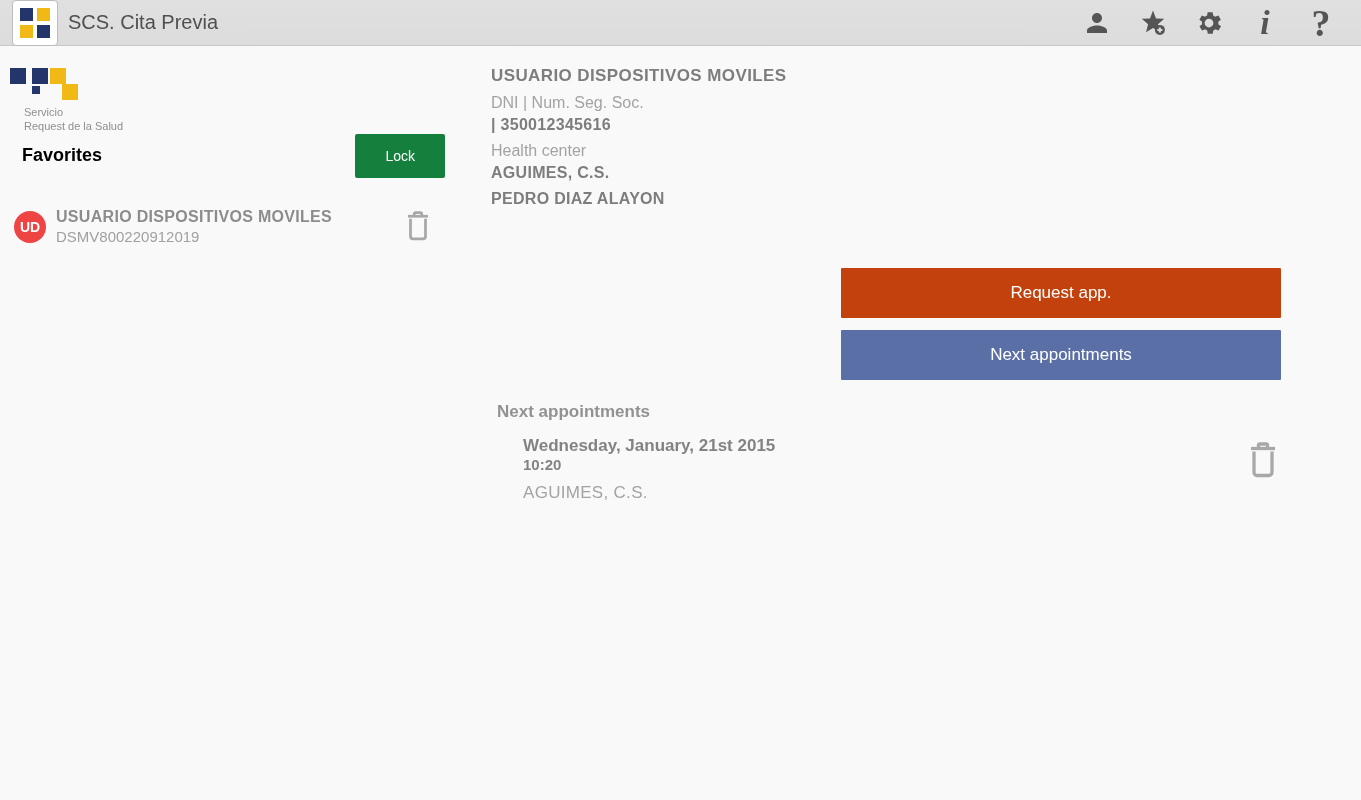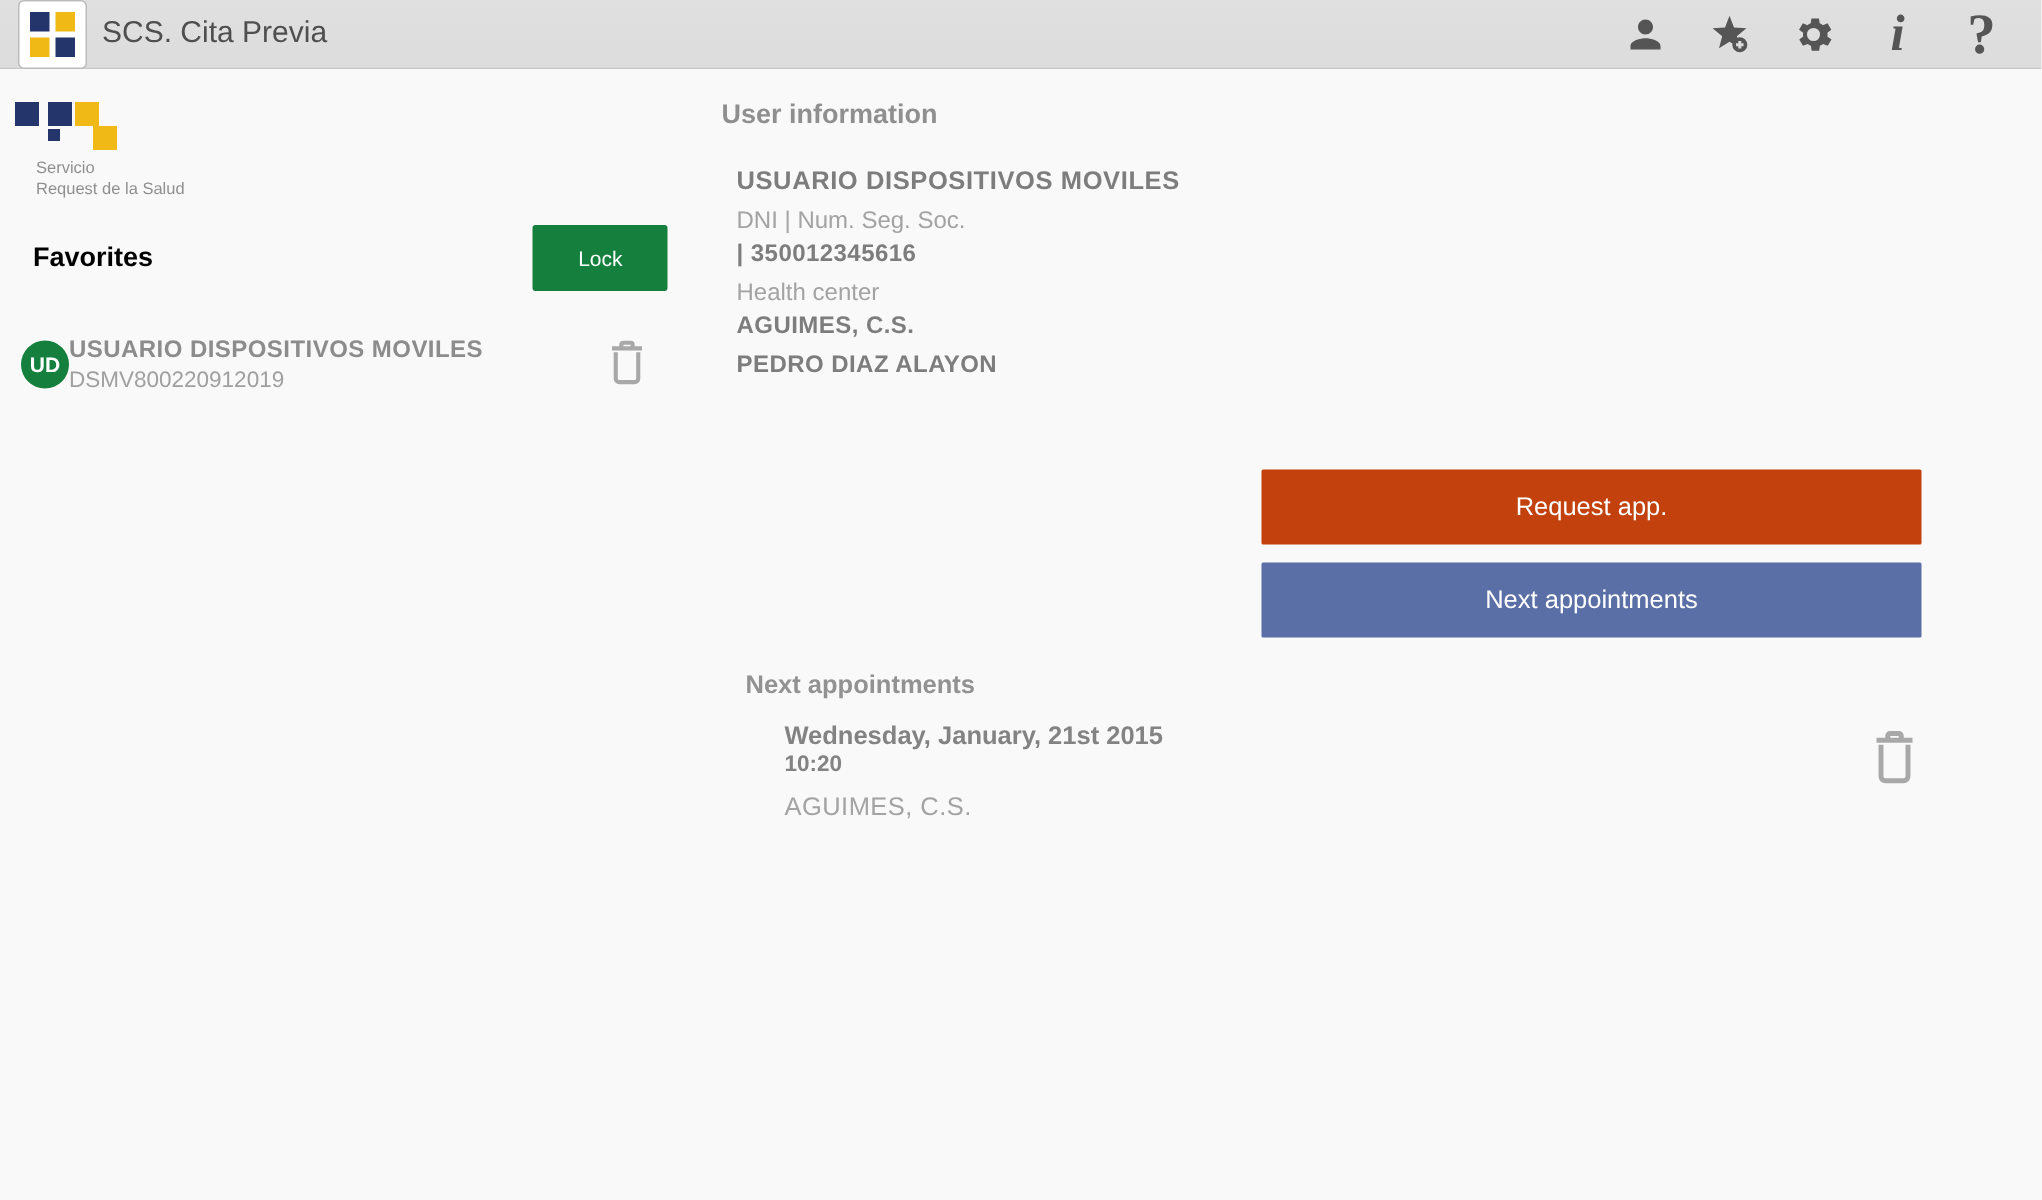--- a/index.html
+++ b/index.html
@@ -36,21 +36,21 @@
   .header-icon svg { width: 30px; height: 30px; fill:#555; }
   .header-icon.help { font-family: Georgia, 'Times New Roman', serif; font-size: 38px; font-weight:bold; color:#555; font-style: normal; }
   .header-icon.info { font-family: Georgia, 'Times New Roman', serif; font-size: 34px; font-weight:bold; color:#555; font-style: italic; }
 
   
   .main { flex:1; display:flex; background:#f9f9f9; }
   .left-pane { width: 445px; padding: 20px 0 0 10px; }
   .right-pane { flex:1; padding: 20px 60px 20px 36px; }
 
   
-  .brand-block { margin-bottom: 16px; }
+  .brand-block { }
   .brand-logo { width:70px; height:36px; position:relative; margin-bottom:4px; }
   .brand-logo .s { position:absolute; width:16px; height:16px; }
   .brand-text { font-size:11px; color:#8f8f8f; line-height:1.25; margin-left:14px;}
   .brand-text .l1 { display:block; }
   .brand-text .l2 { display:block; }
 
   .fav-row { display:flex; align-items:center; justify-content:space-between; padding-right:0; }
   .fav-title { font-size:18px; font-weight:bold; color:#000000; margin-left:12px;}
   .lock-btn {
     background:#15803d; color:#fff; border:none;
@@ -59,23 +59,24 @@
     cursor:pointer;
   }
 
   .fav-item {
     display:flex; align-items:center;
     margin-top: 28px;
     padding: 0 4px;
   }
   .avatar {
     width:32px; height:32px; border-radius:50%;
-    background:#15803d; color:#fff;
+    background:#ef4444; color:#fff;
     display:flex; align-items:center; justify-content:center;
     font-size:14px; font-weight:bold;
+    margin-right:10px;
   }
   .fav-text .name { font-size:16px; font-weight:bold; color:#8c8c8c; letter-spacing:0.3px;}
   .fav-text .sub { font-size:15px; color:#a0a0a0; margin-top:2px;}
   .fav-trash { margin-left:auto; cursor:pointer; padding-right:8px;}
   .trash-svg { width:30px; height:38px; stroke:#a8a8a8; stroke-width:2.2; fill:none; }
 
   
   .section-title { font-size:18px; font-weight:bold; color:#8f8f8f; margin-bottom:24px; }
   .info-block { margin-left:10px; margin-bottom:8px; }
   .info-bold { font-size:17px; font-weight:bold; color:#7d7d7d; letter-spacing:0.4px; margin-bottom:8px;}
@@ -165,21 +166,20 @@
         <svg class="trash-svg" viewBox="0 0 24 30">
           <path d="M6 10v14a2 2 0 0 0 2 2h8a2 2 0 0 0 2-2V10"></path>
           <path d="M4 8h16"></path>
           <path d="M9 8V6a1 1 0 0 1 1-1h4a1 1 0 0 1 1 1v2"></path>
         </svg>
       </div>
     </div>
   </div>
 
   <div class="right-pane">
-    <div class="section-title">User information</div>
 
     <div class="info-block">
       <div class="info-bold">USUARIO DISPOSITIVOS MOVILES</div>
       <div class="info-label">DNI | Num. Seg. Soc.</div>
       <div class="info-value">| 350012345616</div>
       <div class="info-label">Health center</div>
       <div class="info-value">AGUIMES, C.S.</div>
       <div class="info-value">PEDRO DIAZ ALAYON</div>
     </div>
 

